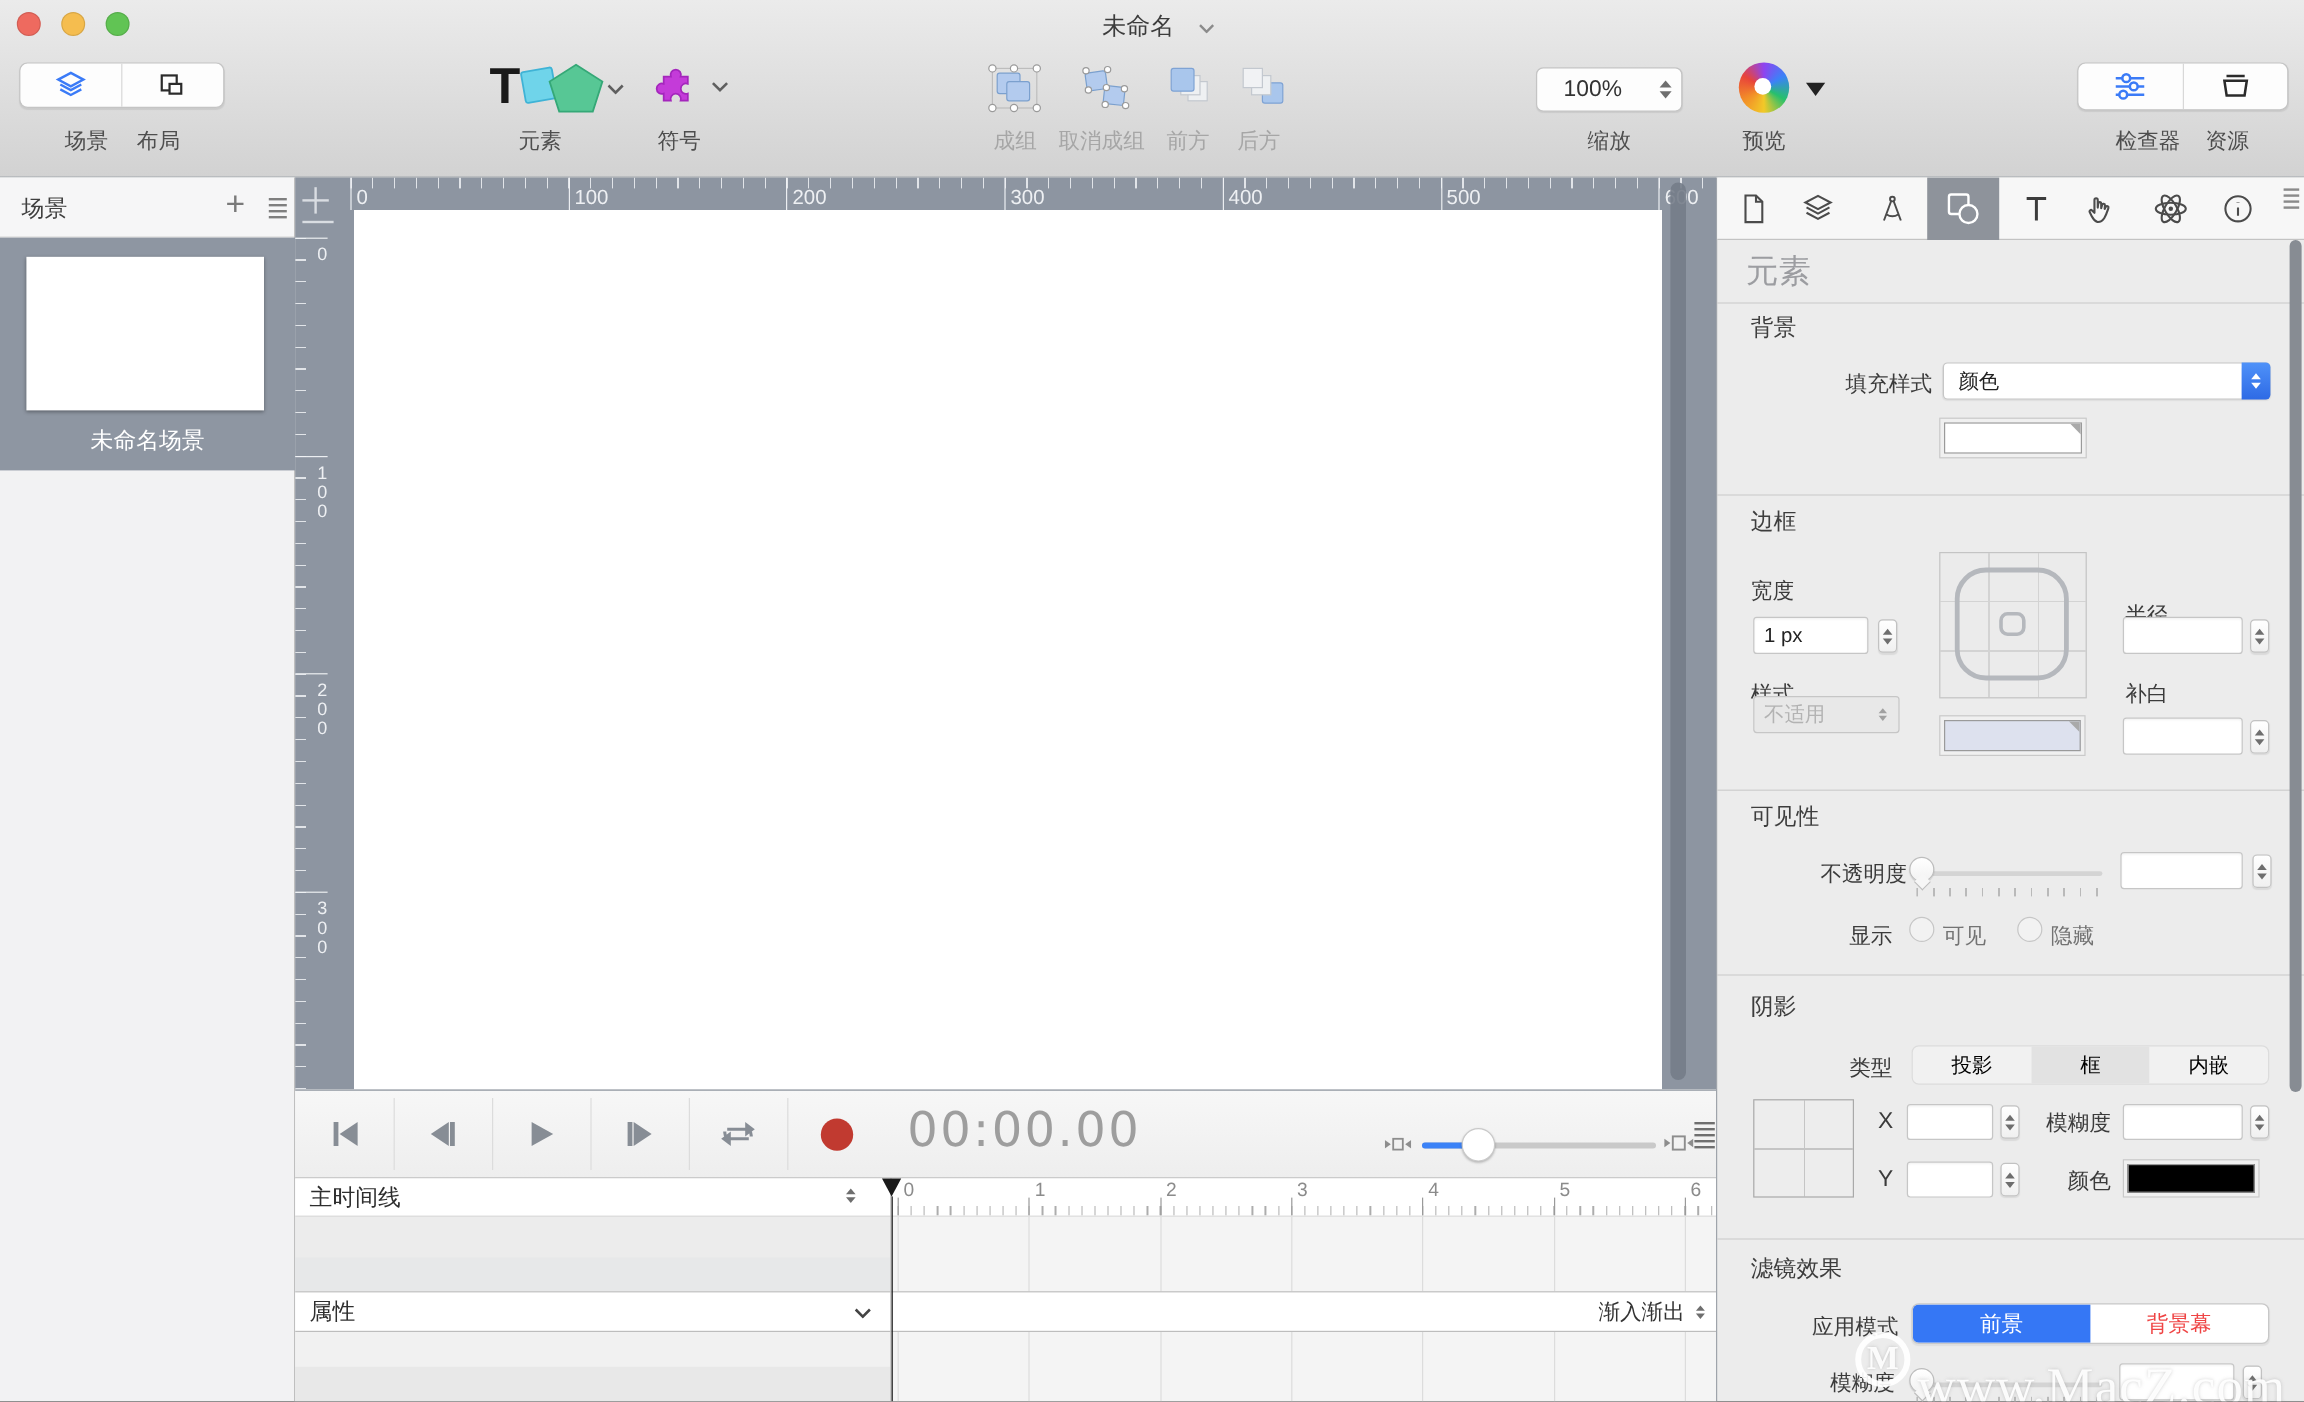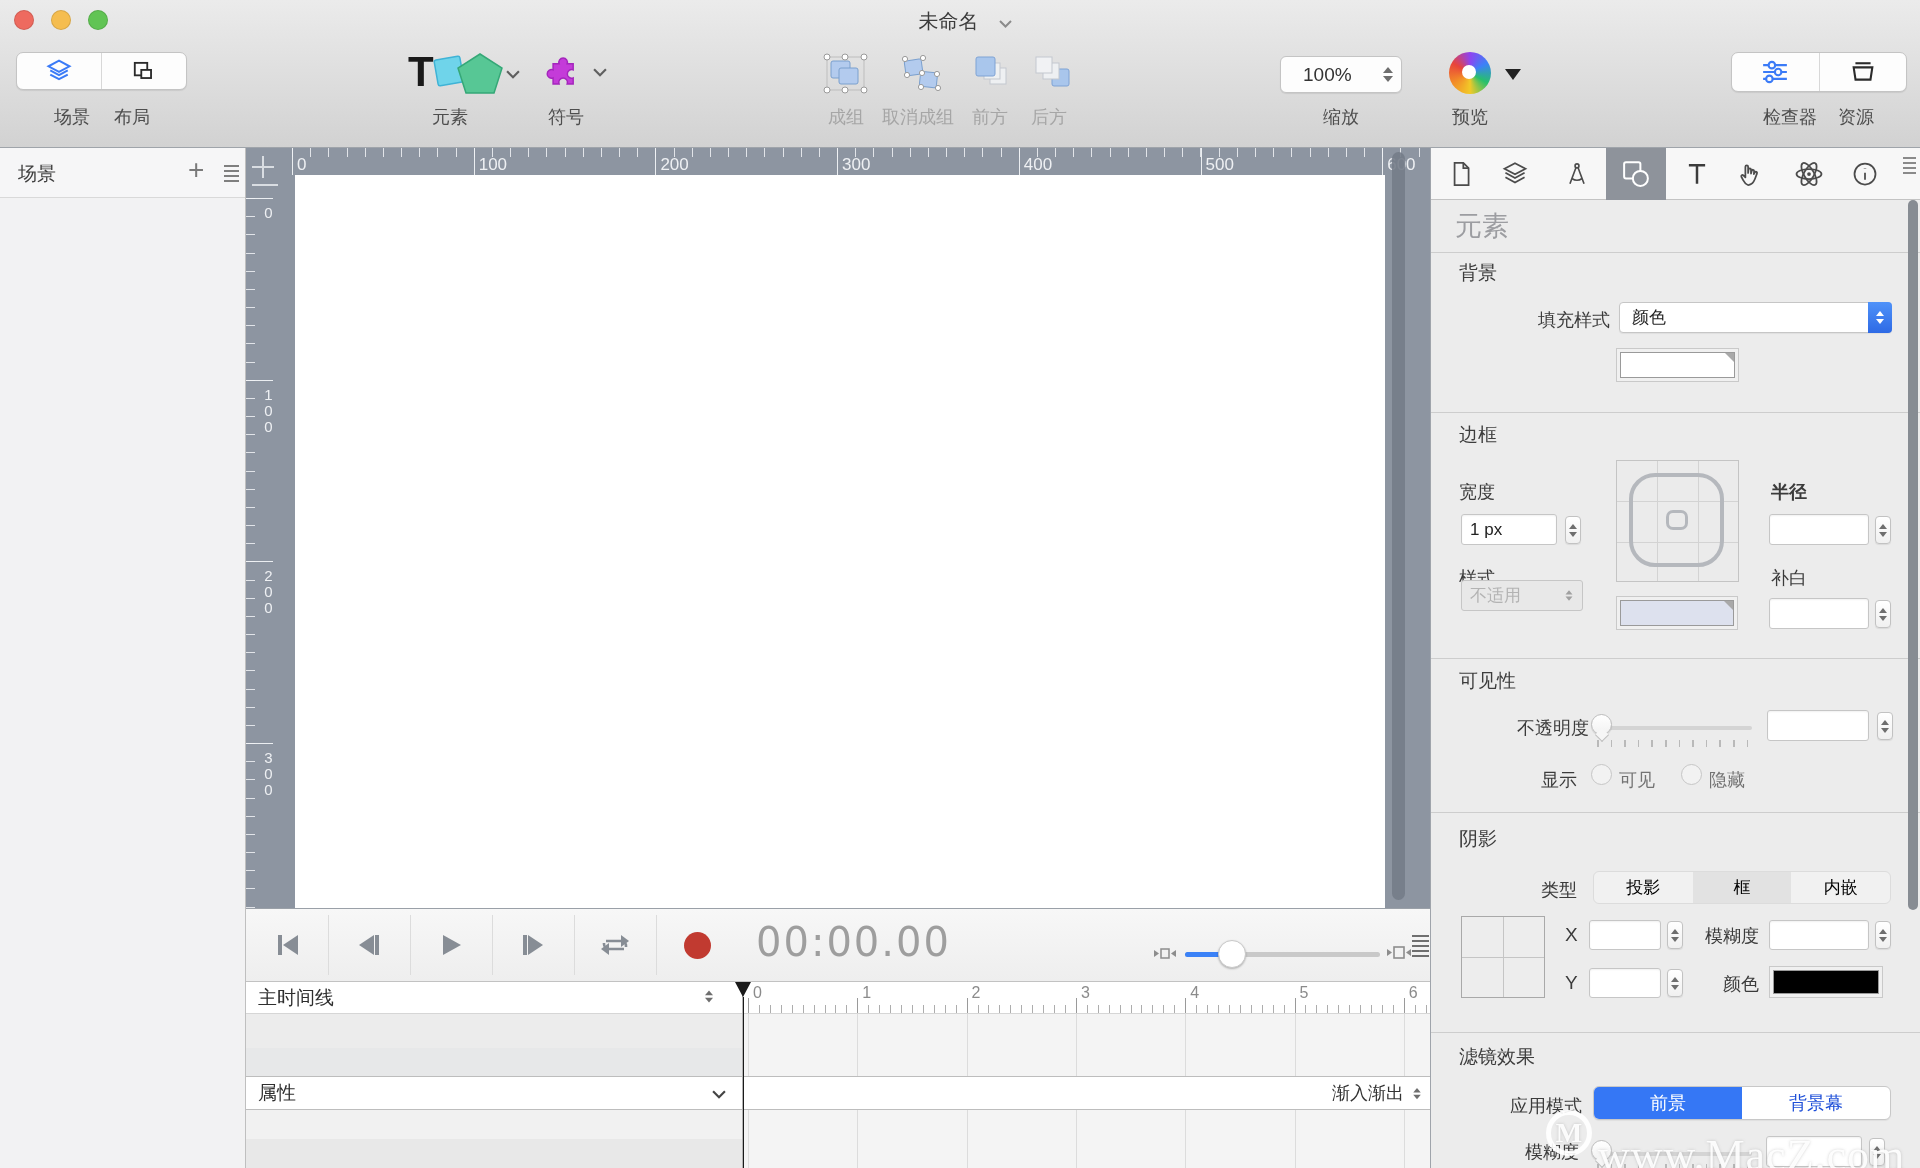--- a/index.html
+++ b/index.html
@@ -134,21 +134,21 @@
     border-right:1px solid #bdbdbd;border-bottom:1px solid #bdbdbd;transform:rotate(45deg);}
   .ticks{position:absolute;height:7px;background:repeating-linear-gradient(to right,#b9b9b9 0 1.5px,transparent 1.5px 13.6px);}
   .radio{position:absolute;width:21px;height:21px;border-radius:50%;border:1.5px solid #c6c6c6;background:#f2f2f2;}
   .seg3{position:absolute;display:flex;background:#f1f1f1;border:1px solid #dcdcdc;border-radius:6px;overflow:hidden;}
   .seg3 span{flex:1;display:flex;align-items:center;justify-content:center;font-size:17px;color:#000000;}
   .seg3 span.mid{background:#e2e2e2;}
   .seg2{position:absolute;display:flex;background:#fff;border:1px solid #c8c8c8;border-radius:6px;overflow:hidden;
     box-shadow:0 1px 1px rgba(0,0,0,.06);}
   .seg2 span{flex:1;display:flex;align-items:center;justify-content:center;font-size:18px;}
   .seg2 .on{background:#3577f5;color:#fff;}
-  .seg2 .off{color:#1d4ed8;}
+  .seg2 .off{color:#ef4444;}
   #grid3{left:185px;top:312px;width:123px;height:122px;background:#ebebeb;border:1px solid #c4c4c4;
     background-image:linear-gradient(to right,transparent 40px,#d3d3d3 40px,#d3d3d3 41px,transparent 41px,transparent 81px,#d3d3d3 81px,#d3d3d3 82px,transparent 82px),
                      linear-gradient(to bottom,transparent 40px,#d3d3d3 40px,#d3d3d3 41px,transparent 41px,transparent 81px,#d3d3d3 81px,#d3d3d3 82px,transparent 82px);}
   #grid3 .ring{position:absolute;left:12px;top:12px;width:95px;height:94px;border:4px solid #b5b8bd;border-radius:26px;}
   #grid3 .dot{position:absolute;left:49px;top:49px;width:22px;height:20px;border:3px solid #b5b8bd;border-radius:7px;}
   #grid2{left:30px;top:768px;width:84px;height:82px;background:#ededed;border:1px solid #a9a9a9;
     background-image:linear-gradient(to right,transparent 41px,#c5c5c5 41px,#c5c5c5 42px,transparent 42px),
                      linear-gradient(to bottom,transparent 40px,#c5c5c5 40px,#c5c5c5 41px,transparent 41px);}
   #insp-scroll{left:477px;top:52px;width:10px;height:710px;background:#878c93;border-radius:5px;}
   #tab-hamb{left:472px;top:9px;}
@@ -316,20 +316,24 @@
   <div id="sidebar" class="abs">
     <div id="scenes-header" class="abs">
       <span id="scenes-title" class="abs">场景</span>
       <span id="add-scene" class="abs">+</span>
       <span class="hamb abs" style="left:224px;top:17px;">
           <i></i>
           <i></i>
           <i></i>
           <i></i>
         </span>
+    </div>
+    <div id="scene-item" class="abs">
+      <div id="scene-thumb" class="abs"></div>
+      <div id="scene-name" class="abs">未命名场景</div>
     </div>
   </div>
 
   <div id="canvas-area" class="abs">
     <div id="corner-cross" class="abs">
       <i style="left:0;top:10px;width:22px;height:2px;"></i>
       <i style="left:10px;top:0;width:2px;height:22px;"></i>
       <i style="left:0;top:28px;width:26px;height:2px;"></i>
     </div>
     <div id="hruler" class="abs">
@@ -598,21 +602,21 @@
     </div>
     <div id="grid3" class="abs">
         <div class="ring"></div>
         <div class="dot"></div>
       </div>
     <div class="well" style="left:185px;top:448px;width:122px;height:34px;">
       <div class="inner" style="background:#dde1ee;">
           <span class="fold"></span>
         </div>
     </div>
-    <div class="flabel" style="left:340px;top:332px;text-align:left;font-weight:bold;">半径</div>
+    <div class="flabel" style="left:340px;top:352px;text-align:left;">半径</div>
     <div class="input" style="left:338px;top:366px;width:100px;height:31px;"></div>
     <span class="stepper" style="left:444px;top:368px;">
         <b class="u"></b>
         <b class="d"></b>
       </span>
     <div class="flabel" style="left:340px;top:418px;text-align:left;">补白</div>
     <div class="input" style="left:338px;top:450px;width:100px;height:31px;"></div>
     <span class="stepper" style="left:444px;top:452px;">
         <b class="u"></b>
         <b class="d"></b>

